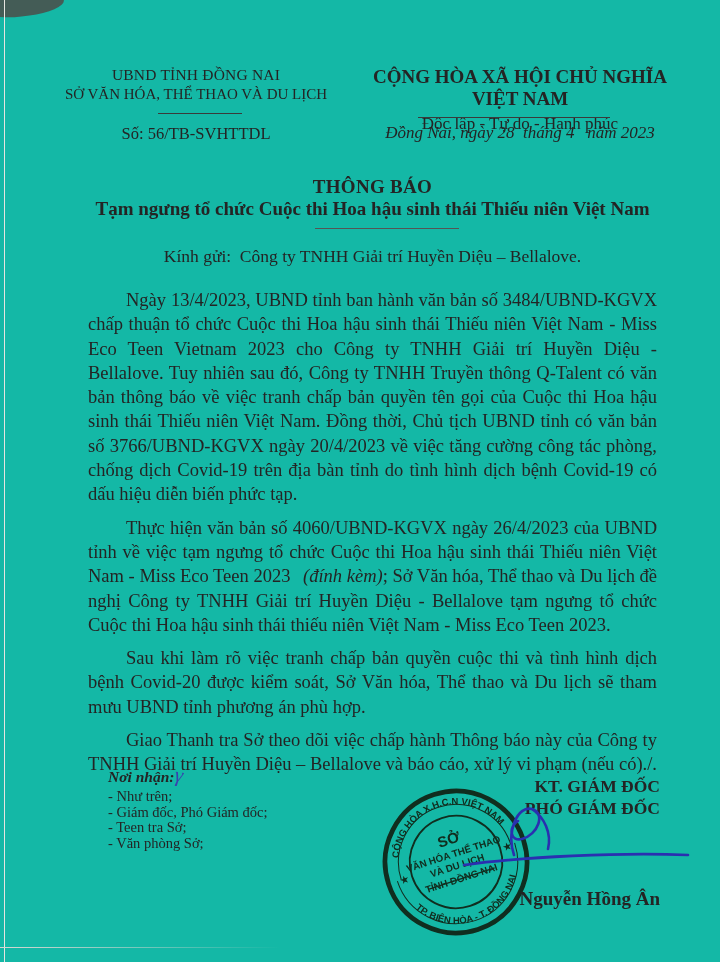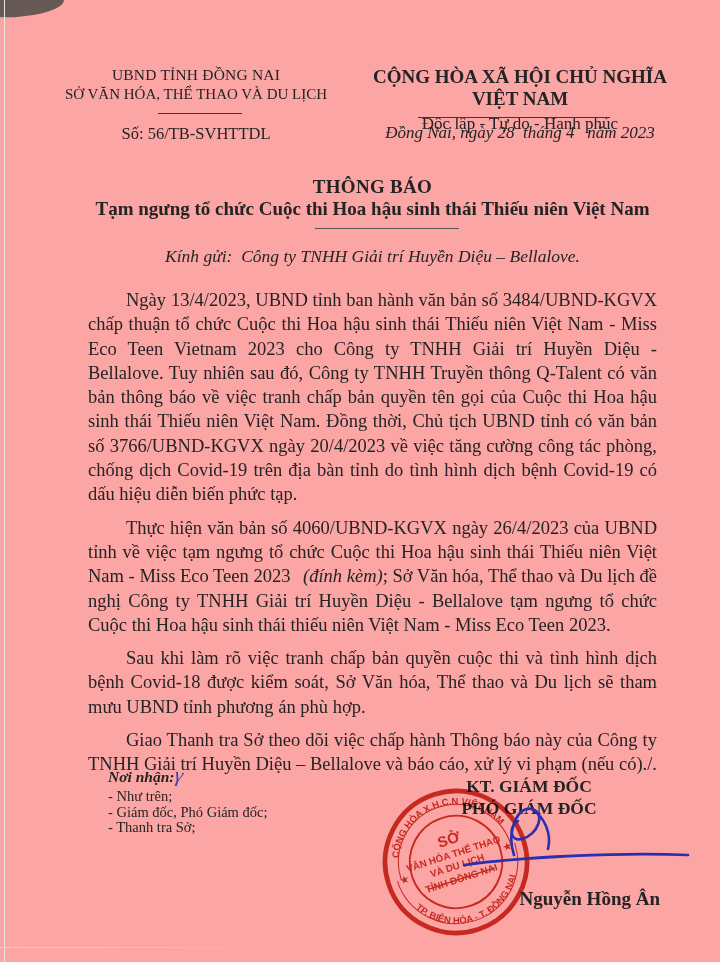--- a/index.html
+++ b/index.html
@@ -1,19 +1,19 @@
 <!DOCTYPE html>
 <html><head>
 <meta charset="utf-8">
 <style>
   * { margin:0; padding:0; box-sizing:border-box; }
   html,body { background:#ffffff; }
   .page {
     position:relative; width:720px; height:962px;
-    background:#fca5a5;
+    background:#14b8a6;
     font-family:"Liberation Serif","DejaVu Serif",serif;
     color:#242424; overflow:hidden;
   }
   
   .corner-smudge{ position:absolute; left:-16px; top:-8px; width:80px; height:24px;
     background:#4c4b48; border-radius:45%; transform:rotate(-7deg); opacity:.85;}
   .left-edge-line{ position:absolute; left:4px; top:0; width:1px; height:100%;
     background:#e6e4df;}
   .bottom-edge-line{ position:absolute; left:0; top:947px; height:1px; width:280px;
     background:linear-gradient(to right,#d9d7d1,rgba(217,215,209,0));}
@@ -29,36 +29,36 @@
   .rule-motto{ left:418px; top:117px; width:192px;}
   .doc-number{ position:absolute; left:58px; top:124px; width:276px; text-align:center; font-size:16.5px;}
   .date-line{ position:absolute; left:372px; top:123px; width:296px; text-align:center;
     font-size:17px; font-style:italic; white-space:pre-wrap;}
   
   .title-block{ position:absolute; left:88px; top:176px; width:569px; text-align:center;}
   .title-block .heading{ font-size:19px; font-weight:bold; letter-spacing:.3px;}
   .title-block .subject{ font-size:19px; font-weight:bold; }
   .rule-title{ left:315px; top:228px; width:144px; border-bottom-color:#555;}
   .salutation{ position:absolute; left:88px; top:246px; width:569px; text-align:center;
-    font-size:17.5px; white-space:pre-wrap;font-style:italic;}
+    font-size:17.5px; white-space:pre-wrap;}
   
   .body-text{ position:absolute; left:88px; top:288px; width:569px;
     font-size:18.5px; line-height:24.3px; text-align:justify;}
   .body-text p{ text-indent:38px; margin-bottom:9px;}
   .italic{ font-style:italic;margin-left:8px;}
   
   .recipients{ position:absolute; left:108px; top:768px; width:260px;}
   .recipients .label-row{ display:flex; align-items:flex-start;}
   .recipients .label{ font-size:15.5px; font-weight:bold; font-style:italic;}
   .pen-mark{ color:#3a3fae; font-size:21px; line-height:14px; font-style:italic;
     transform:rotate(8deg); display:inline-block; margin-left:1px;}
   .recipients ul{ list-style:none; margin-top:3px;}
   .recipients li{ font-size:14.5px; line-height:15.6px;}
   
-  .sig-block{ position:absolute; left:398px; top:775px; width:262px; text-align:center; z-index:1;}
+  .sig-block{ position:absolute; left:398px; top:775px; width:262px; text-align:right; z-index:1;}
   .sig-block .t1,.sig-block .t2{ font-size:17.5px; font-weight:bold; line-height:22px;}
   .signer-name{ position:absolute; left:398px; top:888px; width:262px; text-align:right;
     font-size:19px; font-weight:bold; z-index:4;}
   
   .seal{ position:absolute; left:381px; top:787px; width:150px; height:150px;
     transform:rotate(-18deg); z-index:2; mix-blend-mode:multiply; opacity:.93;}
   
   .ink-sign{ position:absolute; left:452px; top:797px; width:244px; height:78px; z-index:3;}
 </style>
 </head>
@@ -86,33 +86,34 @@
   <div class="title-block">
     <div class="heading">THÔNG BÁO</div>
     <div class="subject">Tạm ngưng tổ chức Cuộc thi Hoa hậu sinh thái Thiếu niên Việt Nam</div>
   </div>
   <div class="rule rule-title"></div>
   <div class="salutation">Kính gửi:  Công ty TNHH Giải trí Huyền Diệu – Bellalove.</div>
 
   <div class="body-text">
     <p>Ngày 13/4/2023, UBND tỉnh ban hành văn bản số 3484/UBND-KGVX chấp thuận tổ chức Cuộc thi Hoa hậu sinh thái Thiếu niên Việt Nam - Miss Eco Teen Vietnam 2023 cho Công ty TNHH Giải trí Huyền Diệu - Bellalove. Tuy nhiên sau đó, Công ty TNHH Truyền thông Q-Talent có văn bản thông báo về việc tranh chấp bản quyền tên gọi của Cuộc thi Hoa hậu sinh thái Thiếu niên Việt Nam. Đồng thời, Chủ tịch UBND tỉnh có văn bản số 3766/UBND-KGVX ngày 20/4/2023 về việc tăng cường công tác phòng, chống dịch Covid-19 trên địa bàn tỉnh do tình hình dịch bệnh Covid-19 có dấu hiệu diễn biến phức tạp.</p>
     <p><span>Thực hiện văn bản số 4060/UBND-KGVX ngày 26/4/2023 của UBND tỉnh về việc tạm ngưng tổ chức Cuộc thi Hoa hậu sinh thái Thiếu niên Việt Nam - Miss Eco Teen 2023 </span><span class="italic">(đính kèm)</span><span>; Sở Văn hóa, Thể thao và Du lịch đề nghị Công ty TNHH Giải trí Huyền Diệu - Bellalove tạm ngưng tổ chức Cuộc thi Hoa hậu sinh thái thiếu niên Việt Nam - Miss Eco Teen 2023.</span></p>
-    <p>Sau khi làm rõ việc tranh chấp bản quyền cuộc thi và tình hình dịch bệnh Covid-18 được kiểm soát, Sở Văn hóa, Thể thao và Du lịch sẽ tham mưu UBND tỉnh phương án phù hợp.</p>
+    <p>Sau khi làm rõ việc tranh chấp bản quyền cuộc thi và tình hình dịch bệnh Covid-20 được kiểm soát, Sở Văn hóa, Thể thao và Du lịch sẽ tham mưu UBND tỉnh phương án phù hợp.</p>
     <p>Giao Thanh tra Sở theo dõi việc chấp hành Thông báo này của Công ty TNHH Giải trí Huyền Diệu – Bellalove và báo cáo, xử lý vi phạm (nếu có)./.</p>
   </div>
 
   <div class="recipients">
     <div class="label-row">
       <span class="label">Nơi nhận:</span>
       <span class="pen-mark">γ</span>
     </div>
     <ul>
       <li>- Như trên;</li>
       <li>- Giám đốc, Phó Giám đốc;</li>
-      <li>- Thanh tra Sở;</li>
+      <li>- Teen tra Sở;</li>
+      <li>- Văn phòng Sở;</li>
     </ul>
   </div>
 
   <div class="sig-block">
     <div class="t1">KT. GIÁM ĐỐC</div>
     <div class="t2">PHÓ GIÁM ĐỐC</div>
   </div>
 
   <svg class="seal" viewBox="0 0 146 146">
     <g fill="none" stroke="#c5301f">

